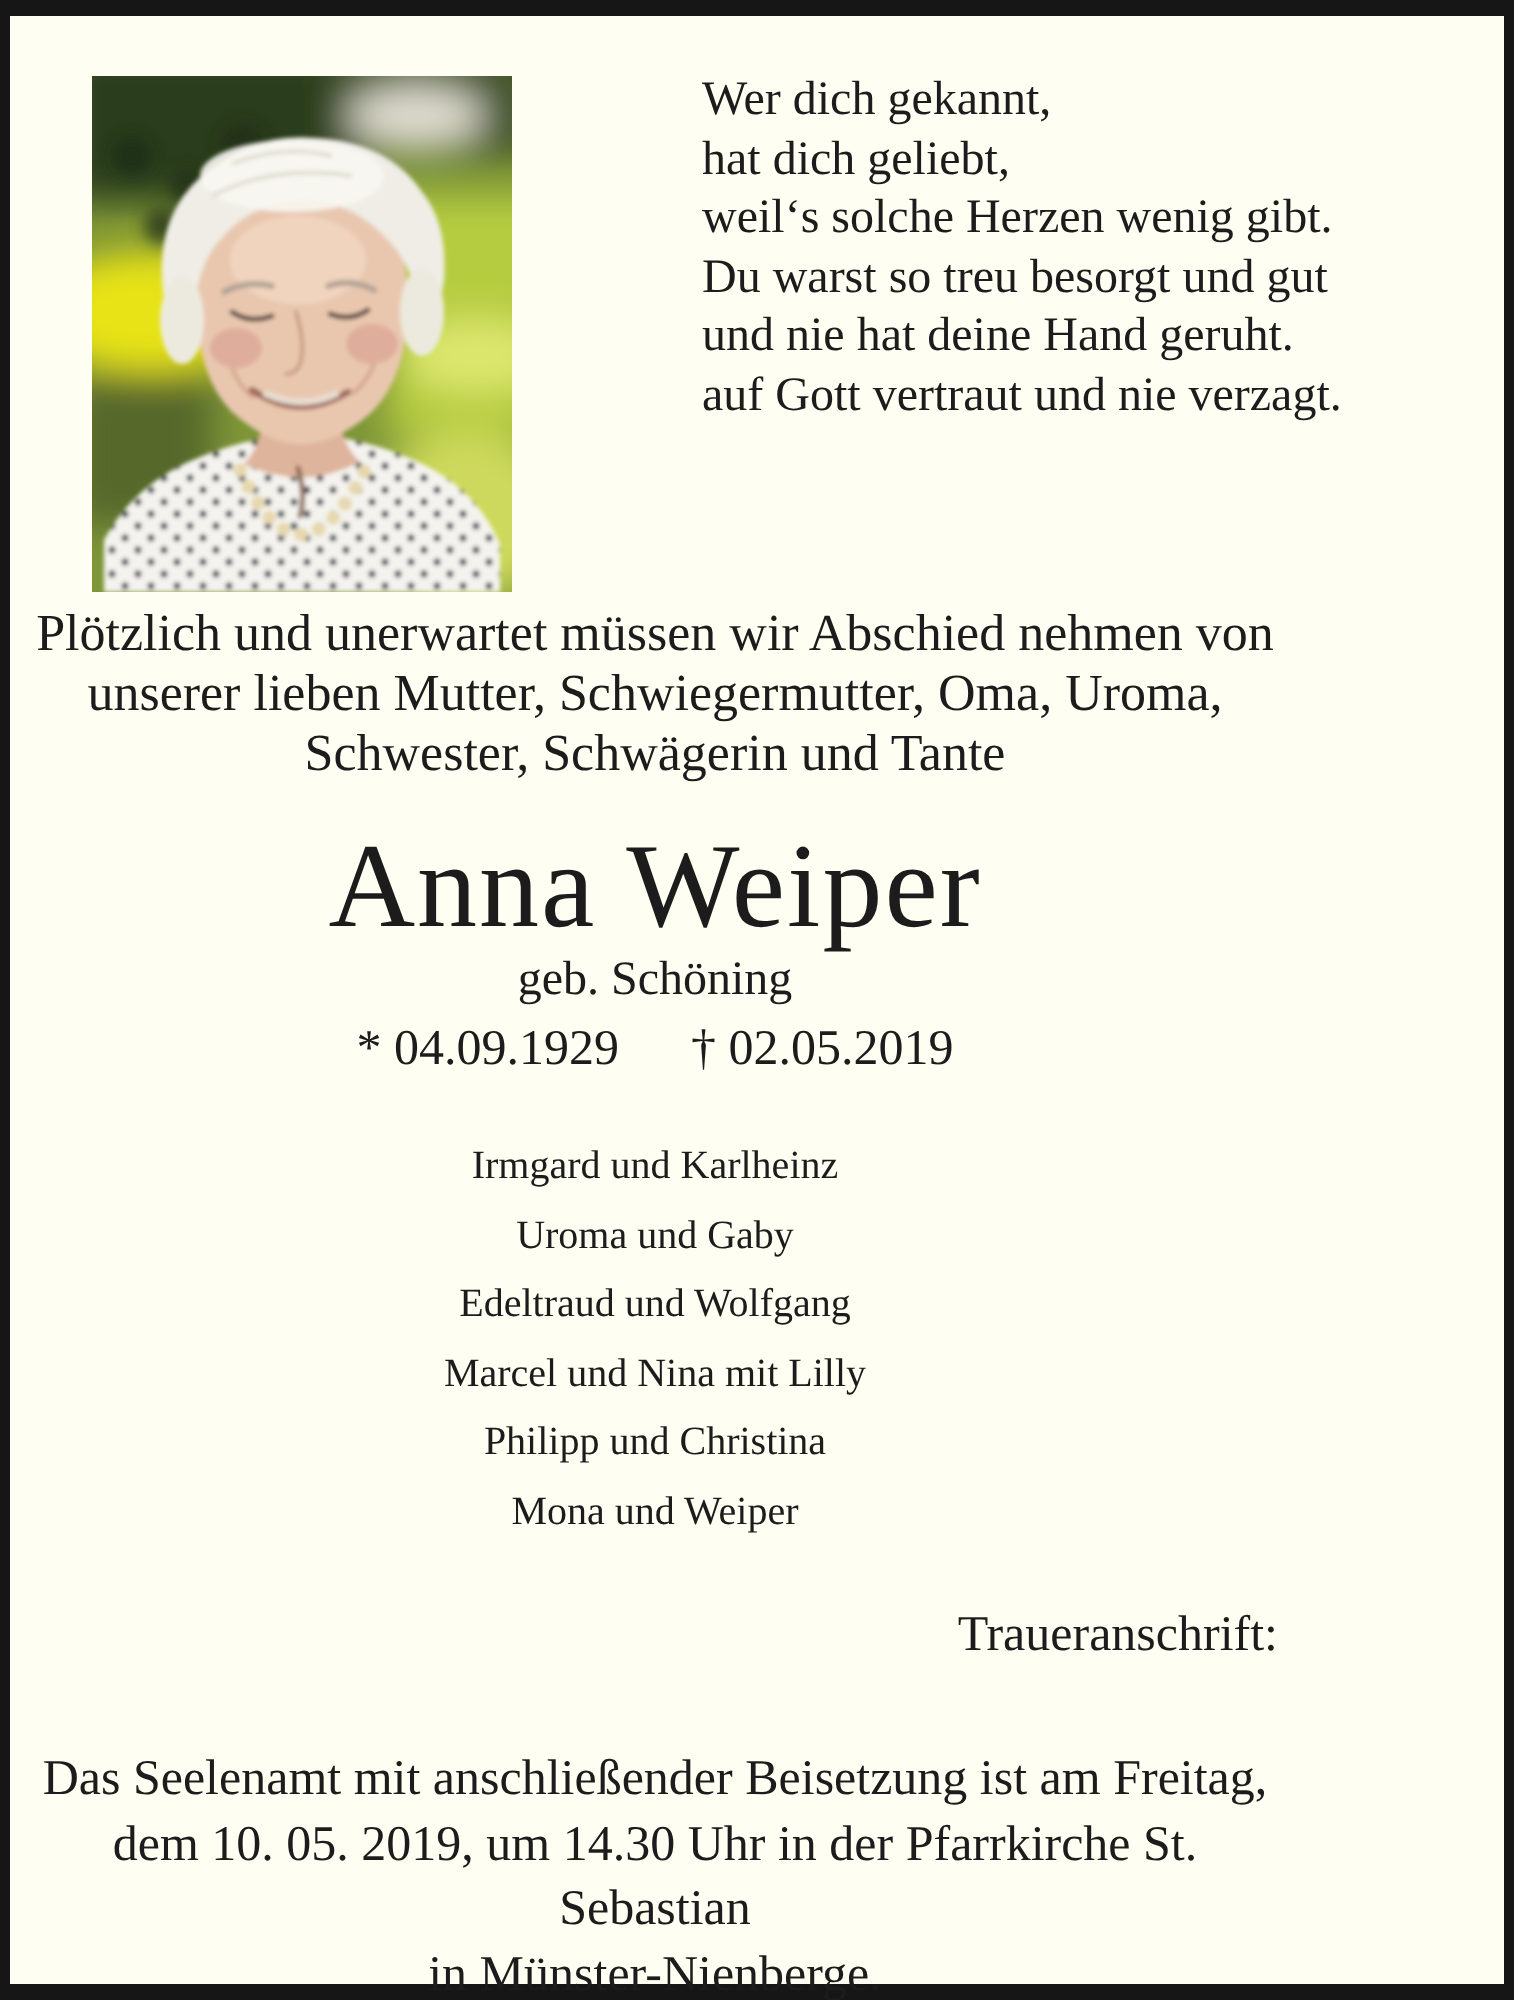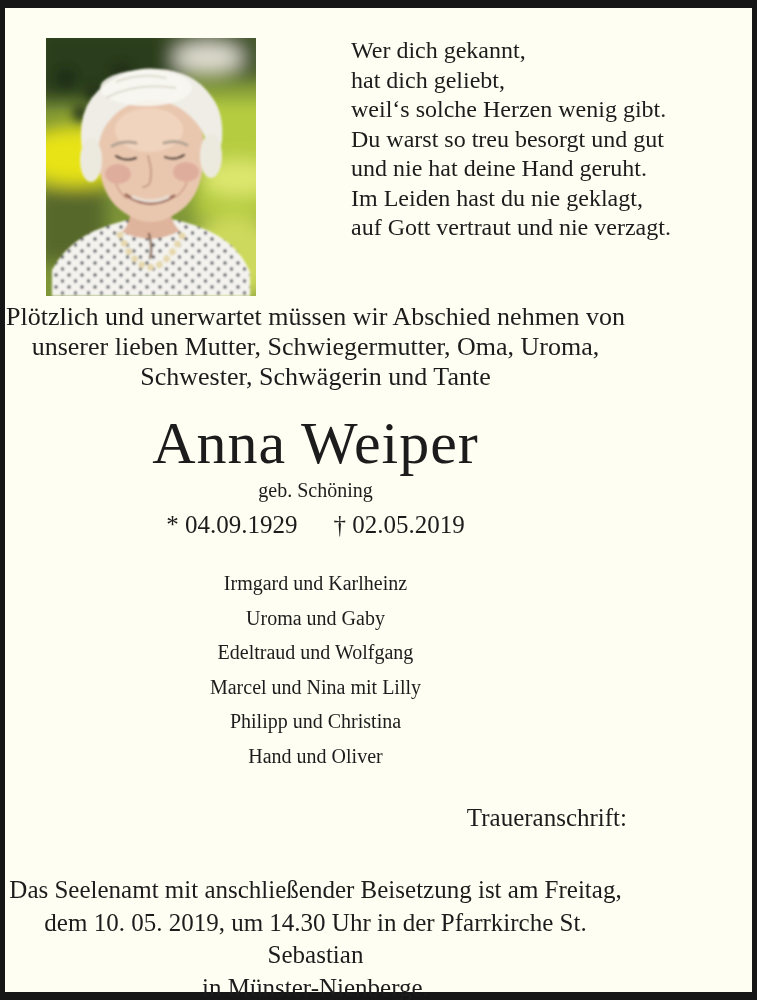--- a/index.html
+++ b/index.html
@@ -22,24 +22,24 @@
   .photo-wrap {
     left:46px; top:38px;
     width:210px; height:258px;
   }
   .photo-wrap svg { display:block; width:210px; height:258px; }
   .poem {
     left:351px; top:36px;
     font-size:24px; line-height:29.5px;
     text-align:left; white-space:nowrap;
   }
-  .center-block { left:4px; width:623px; text-align:center; }
+  .center-block { left:16px; width:623px; text-align:center; }
   .intro { top:302px; font-size:26px; line-height:30px; }
   .name  { top:414px; font-size:60px; line-height:58px; letter-spacing:1px; }
-  .maiden{ top:476px; font-size:20px; line-height:28px; }
+  .maiden{ top:476px; font-size:24px; line-height:28px; }
   .dates { top:510px; font-size:25px; line-height:30px; }
   .dates .death { margin-left:36px;text-align:center; }
   .mourners { top:566px; font-size:20px; line-height:34.5px; }
   .address  { top:802px; font-size:25px; line-height:31px;text-align:right; }
   .service  { top:874px; font-size:25px; line-height:32.5px; }
 </style>
 </head>
 <body>
 
 <div class="page">
@@ -119,21 +119,20 @@
       </g>
     </svg>
   </div>
 
   <div class="abs poem">
     <div>Wer dich gekannt,</div>
     <div>hat dich geliebt,</div>
     <div>weil‘s solche Herzen wenig gibt.</div>
     <div>Du warst so treu besorgt und gut</div>
     <div>und nie hat deine Hand geruht.</div>
-    <div>Im Leiden hast du nie geklagt,</div>
     <div>auf Gott vertraut und nie verzagt.</div>
   </div>
 
   <div class="abs center-block intro">
     <div>Plötzlich und unerwartet müssen wir Abschied nehmen von</div>
     <div>unserer lieben Mutter, Schwiegermutter, Oma, Uroma,</div>
     <div>Schwester, Schwägerin und Tante</div>
   </div>
 
   <div class="abs center-block name">Anna Weiper</div>
@@ -142,21 +141,21 @@
   <div class="abs center-block dates">
     <span class="birth">* 04.09.1929</span><span class="death">† 02.05.2019</span>
   </div>
 
   <div class="abs center-block mourners">
     <div>Irmgard und Karlheinz</div>
     <div>Uroma und Gaby</div>
     <div>Edeltraud und Wolfgang</div>
     <div>Marcel und Nina mit Lilly</div>
     <div>Philipp und Christina</div>
-    <div>Hand und Oliver</div>
+    <div>Mona und Weiper</div>
   </div>
 
   <div class="abs center-block address">
     <div>Traueranschrift:</div>
   </div>
 
   <div class="abs center-block service">
     <div>Das Seelenamt mit anschließender Beisetzung ist am Freitag,</div>
     <div>dem 10. 05. 2019, um 14.30 Uhr in der Pfarrkirche St. Sebastian</div>
     <div>in Münster-Nienberge.</div>

